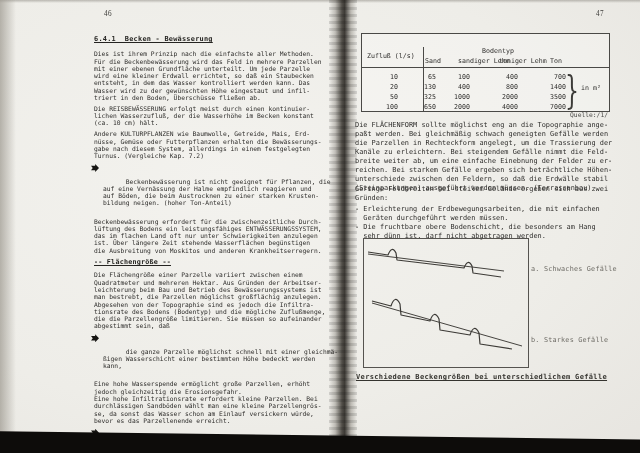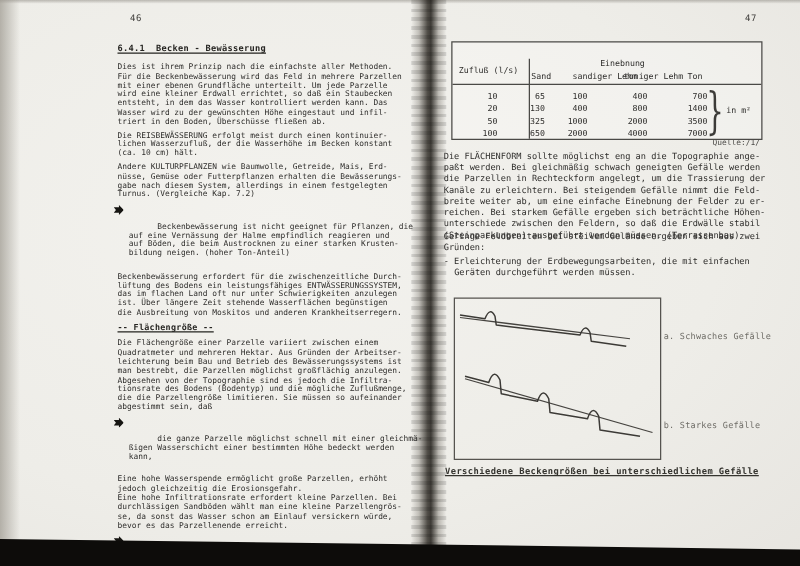--- a/index.html
+++ b/index.html
@@ -14,21 +14,21 @@
     background:linear-gradient(90deg,#a09c93,rgba(160,156,147,0));opacity:.75;}
   .top-edge{position:absolute;left:0;top:0;width:640px;height:3px;
     background:linear-gradient(180deg,rgba(120,116,108,.45),rgba(120,116,108,0));}
   .gutter{position:absolute;left:329px;top:0;width:28px;height:453px;
     background:linear-gradient(90deg,rgba(70,64,54,0) 0%,rgba(70,64,54,.28) 22%,rgba(38,34,28,.78) 46%,rgba(30,27,22,.85) 56%,rgba(80,74,64,.32) 78%,rgba(70,64,54,0) 100%);}
   .gutter:after{content:"";position:absolute;inset:0;
     background:repeating-linear-gradient(180deg,rgba(0,0,0,.12) 0 3px,rgba(255,255,255,.05) 3px 7px);mix-blend-mode:multiply;}
   .bottom-bar{position:absolute;left:-12px;top:431px;width:684px;height:44px;background:#0d0c0a;
     transform:rotate(0.75deg);transform-origin:left top;}
 
-  .pagenum{position:absolute;font-size:7.2px;color:#3c3b38;letter-spacing:.5px;}
+  .pagenum{position:absolute;font-size:7.2px;color:#3c3b38;letter-spacing:.5px;font-family:Liberation Serif, serif;}
   .pn-left{left:104px;top:10px;}
   .pn-right{left:596px;top:10px;}
 
   
   .lp{position:absolute;left:94px;top:36px;width:252px;font-size:6.3px;line-height:7.3px;}
   .blk{margin-bottom:3.5px;white-space:pre-wrap;}
   .hd{font-weight:bold;font-size:6.9px;text-decoration:underline;letter-spacing:.25px;margin-bottom:7px;color:#252421;}
   .sub{font-weight:bold;font-size:6.7px;text-decoration:underline;letter-spacing:.25px;margin:5px 0 5px;color:#252421;}
   .bullet{position:relative;padding-left:9px;}
   .arrow{position:absolute;left:-3px;top:1px;width:8px;height:8px;background:#161512;
@@ -133,21 +133,21 @@
 dem Wasser auf. Beim Absetzen des Bodens verschlämmen die
 Feinanteile die Poren und verringern dadurchdie Infiltra-
 tionsrate.</span>
     </div>
   </div>
 
   <div class="tbl">
     <div class="tbl-vline"></div>
     <div class="tbl-hline"></div>
     <div class="tbl-colh">Zufluß (l/s)</div>
-    <div class="tbl-group">Einebnung</div>
+    <div class="tbl-group">Bodentyp</div>
     <span class="sh sh-sand">Sand</span>
     <span class="sh sh-slehm">sandiger Lehm</span>
     <span class="sh sh-tlehm">toniger Lehm</span>
     <span class="sh sh-ton">Ton</span>
     <div class="tbl-rows">
       <div class="tbl-row">
         <span>10</span>
         <span>65</span>
         <span>100</span>
         <span>400</span>
@@ -185,20 +185,22 @@
 die Parzellen in Rechteckform angelegt, um die Trassierung der
 Kanäle zu erleichtern. Bei steigendem Gefälle nimmt die Feld-
 breite weiter ab, um eine einfache Einebnung der Felder zu er-
 reichen. Bei starkem Gefälle ergeben sich beträchtliche Höhen-
 unterschiede zwischen den Feldern, so daß die Erdwälle stabil
 (Steinpackungen) ausgeführt werden müssen. (Terrassenbau)</div>
   <div class="rp-text p8">Geringe Feldbreiten bei steilem Gelände ergeben sich aus zwei
 Gründen:</div>
   <div class="rp-text li1">- Erleichterung der Erdbewegungsarbeiten, die mit einfachen
   Geräten durchgeführt werden müssen.</div>
+  <div class="rp-text li2">- Die fruchtbare obere Bodenschicht, die besonders am Hang
+  sehr dünn ist, darf nicht abgetragen werden.</div>
 
   <div class="fig">
     <svg width="162" height="126" viewBox="0 0 162 126">
 
       <path d="M4,15 L140,32" stroke="#45433f" stroke-width="1" fill="none"></path>
       <path d="M4,13 L24,16 Q28,6 32,14 L33,21 L100,29 Q104,19 108,27 L109,34 L137,38" stroke="#3c3a36" stroke-width="1.2" fill="none" stroke-linejoin="round"></path>
 
       <path d="M8,64 L158,107" stroke="#45433f" stroke-width="1" fill="none"></path>
       <path d="M8,62 L27,67 Q31,55 36,65 L37,76 L66,82 Q70,70 75,80 L76,91 L106,96 Q110,84 115,94 L116,105 L148,110" stroke="#3c3a36" stroke-width="1.2" fill="none" stroke-linejoin="round"></path>
     </svg>

